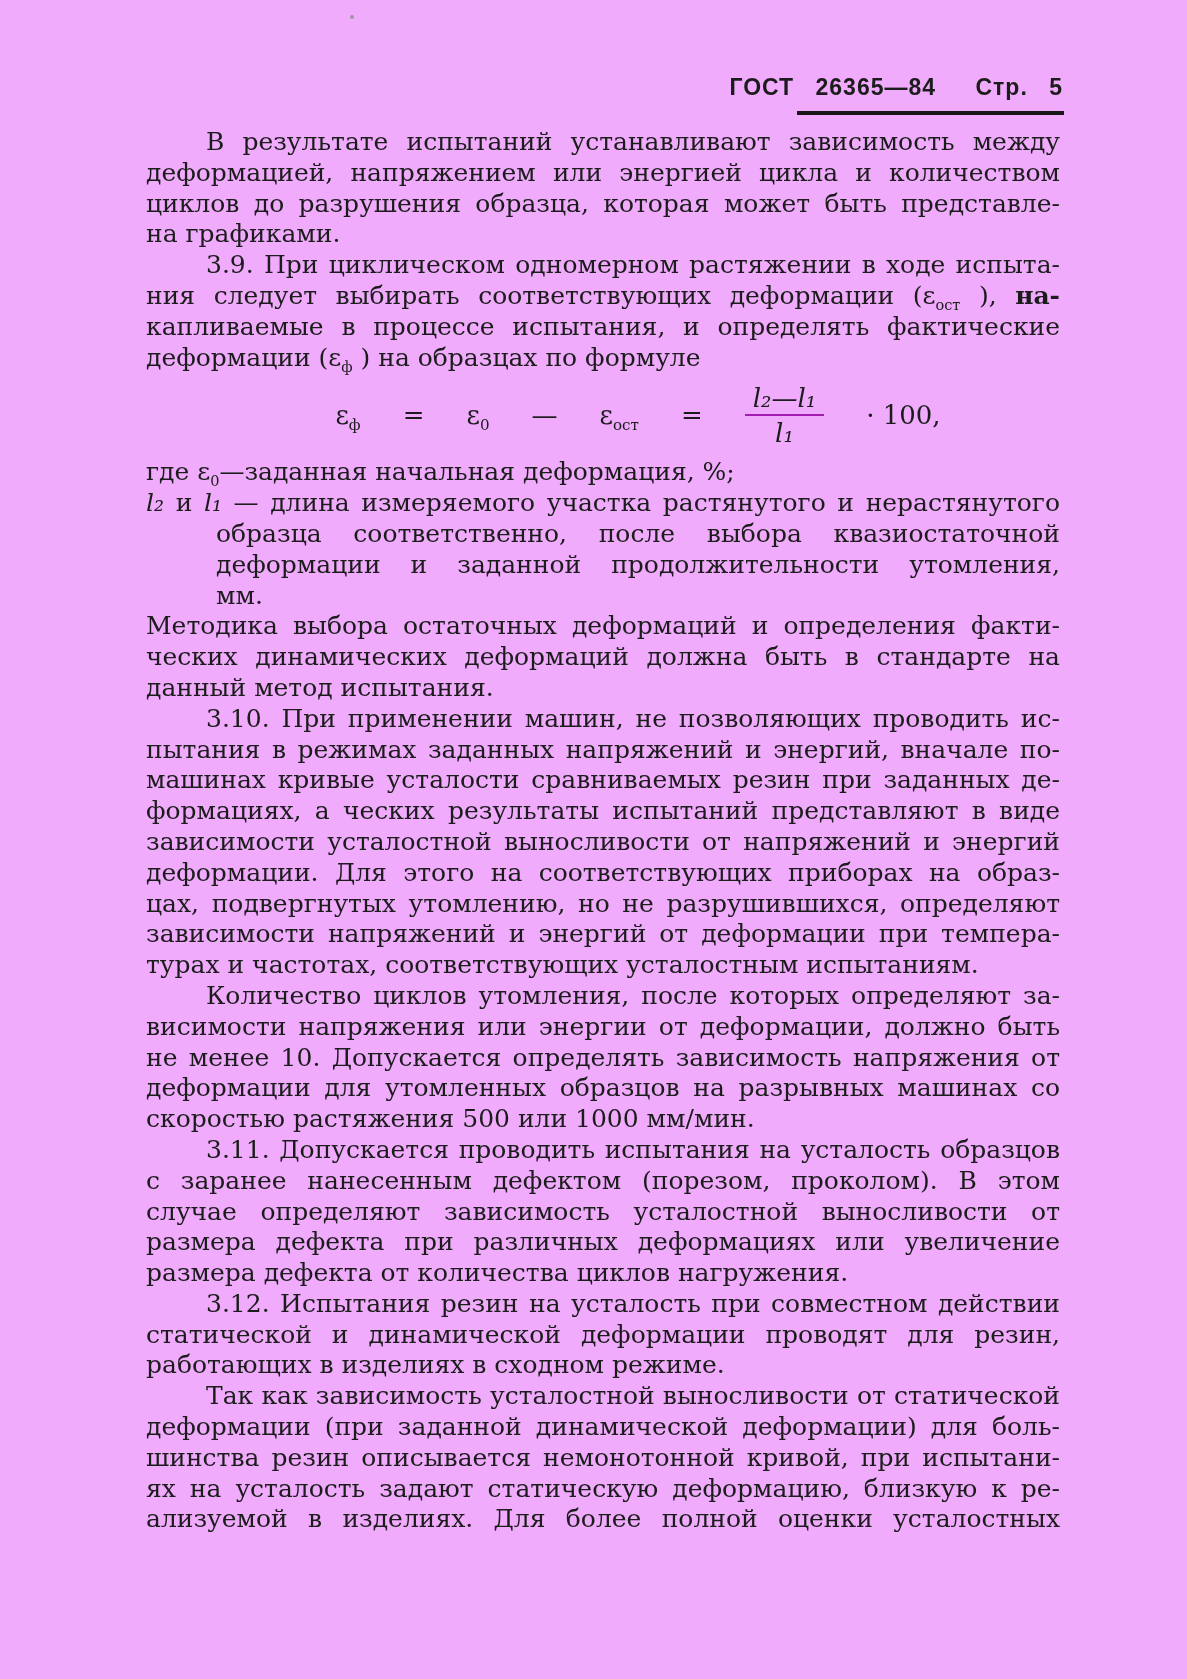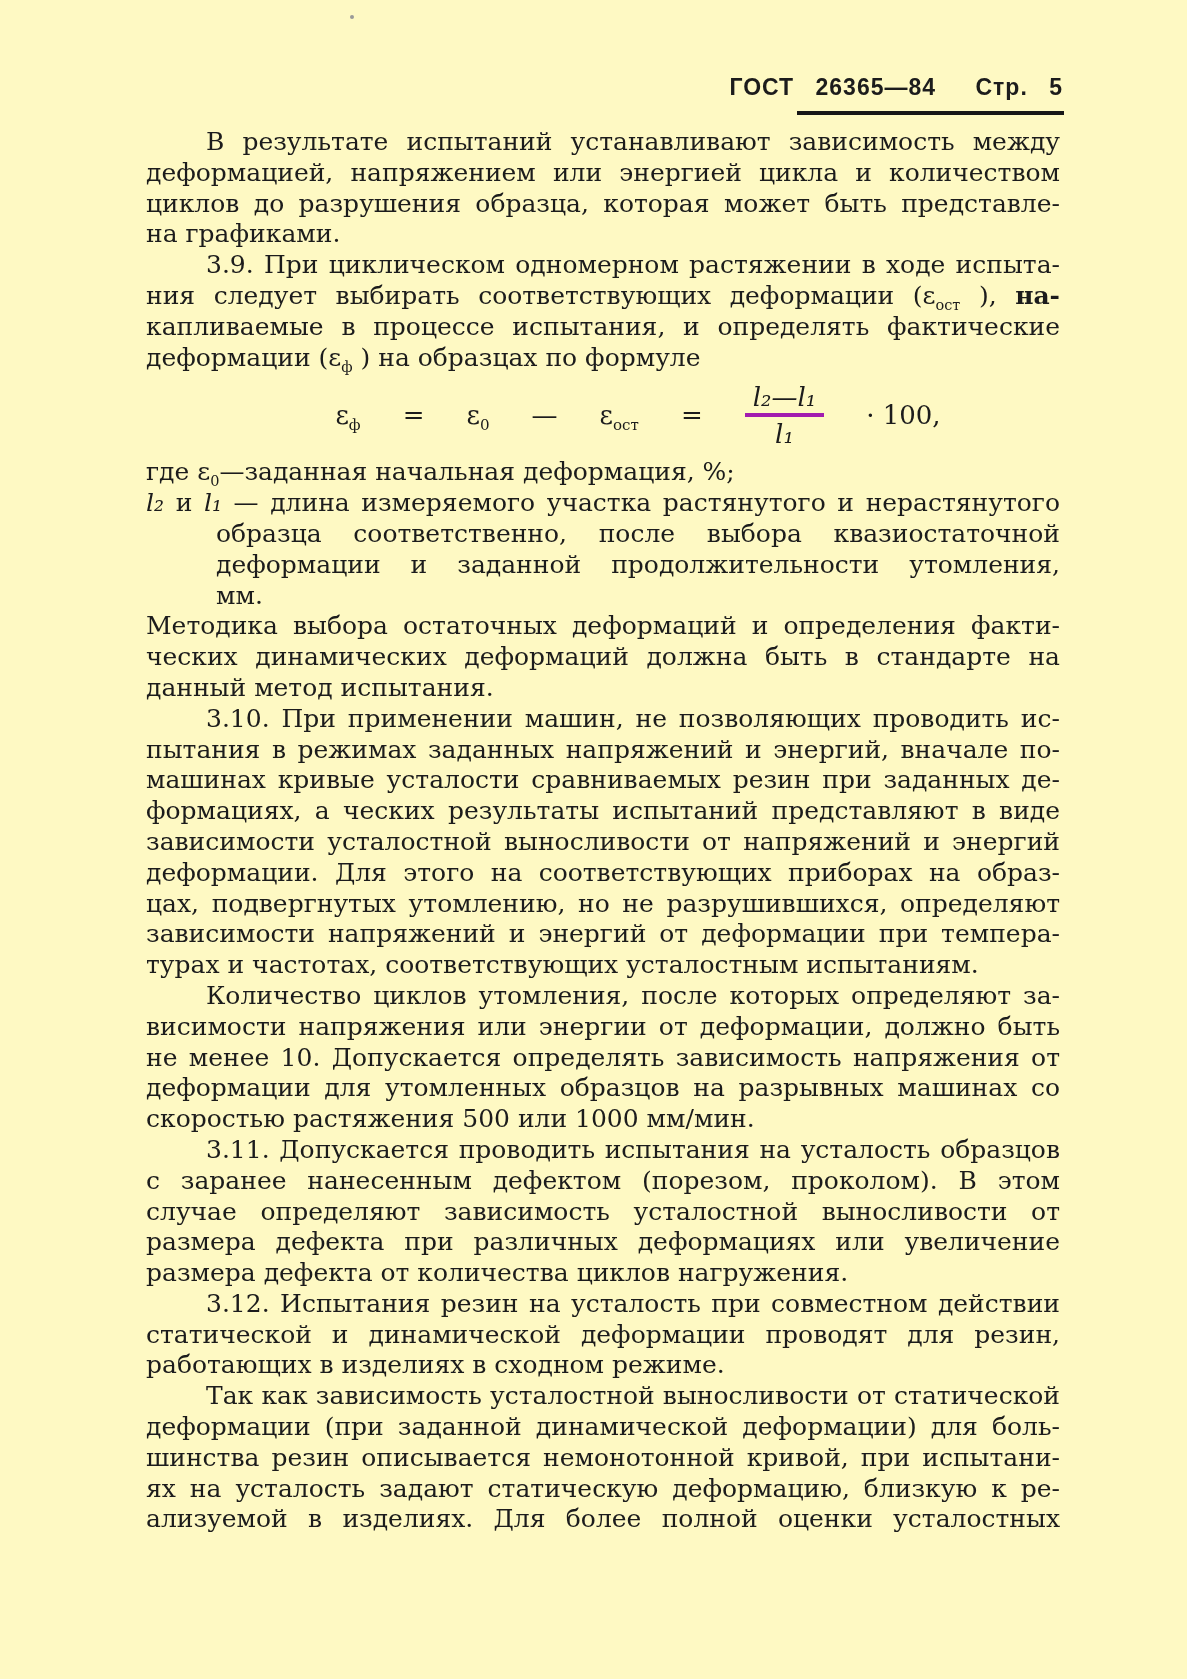--- a/index.html
+++ b/index.html
@@ -1,19 +1,19 @@
 <!DOCTYPE html>
 <html><head>
 <meta charset="utf-8">
 <style>
   html,body{margin:0;padding:0;background:#e8e8e6;}
   .page{
     position:relative;
     width:1187px;height:1679px;
-    background:#fef9c3;
+    background:#f0abfc;
     font-family:"DejaVu Serif", serif;
     color:#1c1c1c;
     overflow:hidden;
   }
   .artifact-dot{
     position:absolute;left:350px;top:15px;width:4px;height:4px;
     background:#9a9a98;border-radius:50%;
   }
   .hdr{
     position:absolute;top:74px;right:124px;
@@ -38,21 +38,21 @@
   .ln.indent{text-indent:60px;}
   .ln.hang{padding-left:70px;}
   sub{font-size:0.58em;line-height:0;}
   i.lv{font-style:italic;}
   .formula{
     height:84px;display:flex;align-items:center;justify-content:center;
     padding-left:70px;font-size:26px;white-space:nowrap;gap:32px;
   }
   .formula .tok{margin:0 5px;}
   .frac{display:inline-flex;flex-direction:column;align-items:center;vertical-align:middle;margin:0 5px;font-style:italic;}
-  .frac .num{border-bottom:4px solid #a21caf;padding:0 8px 3px;line-height:1;}
+  .frac .num{border-bottom:2px solid #a21caf;padding:0 8px 3px;line-height:1;}
   .frac .den{padding-top:4px;line-height:1;}
 </style>
 </head>
 <body>
 
 <div class="page">
 
   <div class="artifact-dot"></div>
 
   <div class="hdr">

